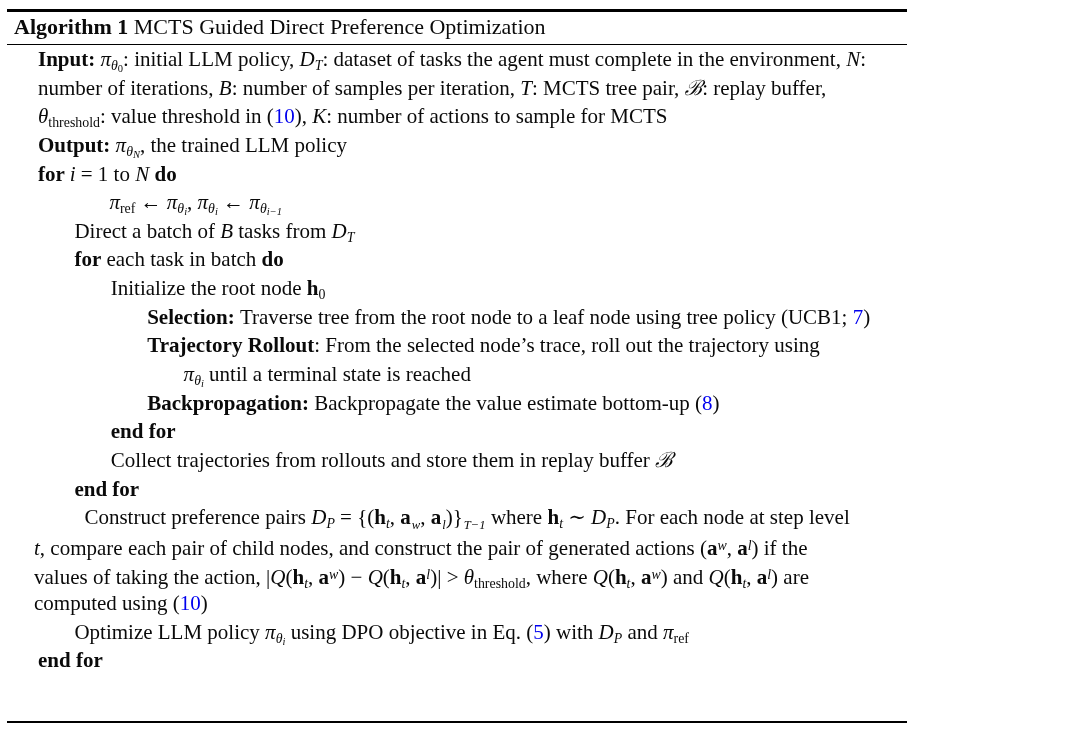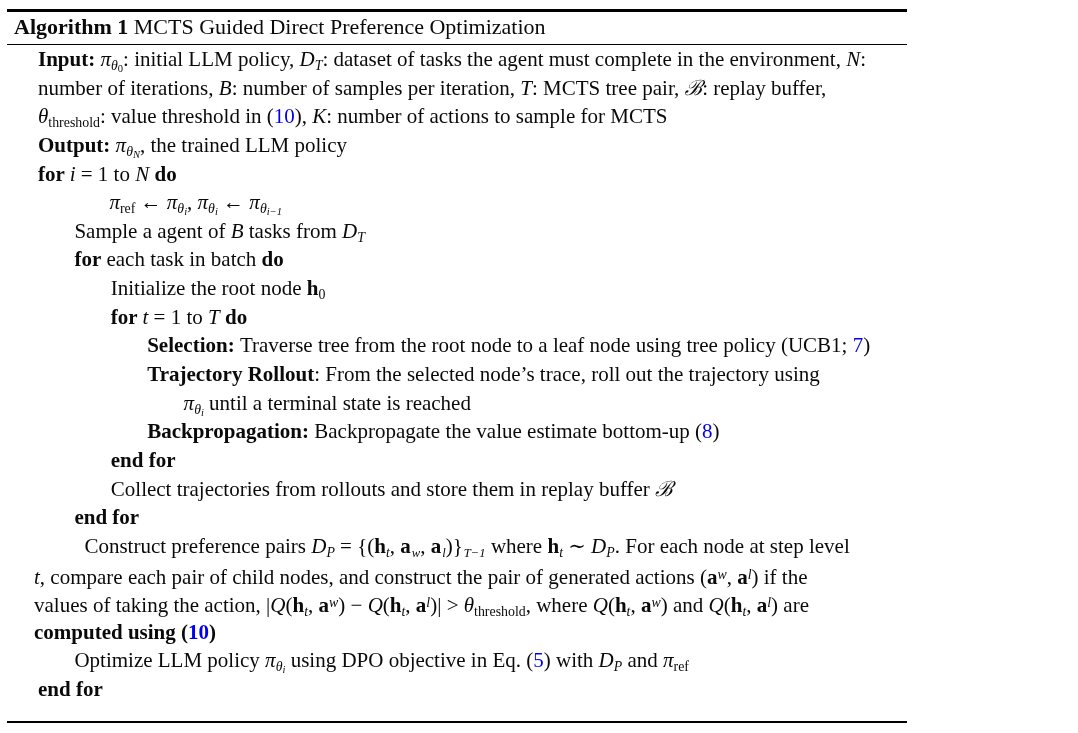--- a/index.html
+++ b/index.html
@@ -48,41 +48,40 @@
     <span class="label">Algorithm 1</span><span> MCTS Guided Direct Preference Optimization</span>
   </div>
   <div class="rule mid"></div>
   <div class="algo-body">
       <div class="line" style="padding-left: 38px;"><span class="b">Input: </span><span class="i">π</span><span class="i sub">θ</span><span class="ss">0</span><span>: initial LLM policy, </span><span class="cal">D</span><span class="i sub">T</span><span>: dataset of tasks the agent must complete in the environment, </span><span class="i">N</span><span>:</span></div>
       <div class="line" style="padding-left: 38px;"><span>number of iterations, </span><span class="i">B</span><span>: number of samples per iteration, </span><span class="i">T</span><span>: MCTS tree pair, </span><span class="cal">ℬ</span><span>: replay buffer,</span></div>
       <div class="line" style="padding-left: 38px;"><span class="i">θ</span><span class="sub">threshold</span><span>: value threshold in (</span><span class="link">10</span><span>), </span><span class="i">K</span><span>: number of actions to sample for MCTS</span></div>
       <div class="line" style="padding-left: 38px;"><span class="b">Output: </span><span class="i">π</span><span class="i sub">θ</span><span class="i ss">N</span><span>, the trained LLM policy</span></div>
       <div class="line" style="padding-left: 38px;"><span class="b">for </span><span class="i">i</span><span> = 1 to </span><span class="i">N</span><span class="b"> do</span></div>
       <div class="line" style="padding-left: 74.4px; margin-left: 35px;"><span class="i">π</span><span class="sub">ref</span><span> ← </span><span class="i">π</span><span class="i sub">θ</span><span class="i ss">i</span><span>, </span><span class="i">π</span><span class="i sub">θ</span><span class="i ss">i</span><span> ← </span><span class="i">π</span><span class="i sub">θ</span><span class="i ss">i−1</span></div>
-      <div class="line" style="padding-left: 74.4px;"><span>Sample a agent of </span><span class="i">B</span><span> tasks from </span><span class="cal">D</span><span class="i sub">T</span></div>
+      <div class="line" style="padding-left: 74.4px;"><span>Direct a batch of </span><span class="i">B</span><span> tasks from </span><span class="cal">D</span><span class="i sub">T</span></div>
       <div class="line" style="padding-left: 74.4px;"><span class="b">for</span><span> each task in batch </span><span class="b">do</span></div>
       <div class="line" style="padding-left: 110.8px;"><span>Initialize the root node </span><span class="b">h</span><span class="sub">0</span></div>
-      <div class="line" style="padding-left: 110.8px;"><span class="b">for </span><span class="i">t</span><span> = 1 to </span><span class="i">T</span><span class="b"> do</span></div>
       <div class="line" style="padding-left: 147.2px;"><span class="b">Selection: </span><span>Traverse tree from the root node to a leaf node using tree policy (UCB1; </span><span class="link">7</span><span>)</span></div>
       <div class="line" style="padding-left: 147.2px;"><span class="b">Trajectory Rollout</span><span>: From the selected node’s trace, roll out the trajectory using</span></div>
       <div class="line" style="padding-left: 183.6px;"><span class="i">π</span><span class="i sub">θ</span><span class="i ss">i</span><span> until a terminal state is reached</span></div>
       <div class="line" style="padding-left: 147.2px;"><span class="b">Backpropagation: </span><span>Backpropagate the value estimate bottom-up (</span><span class="link">8</span><span>)</span></div>
       <div class="line" style="padding-left: 110.8px;"><span class="b">end for</span></div>
       <div class="line" style="padding-left: 110.8px;"><span>Collect trajectories from rollouts and store them in replay buffer </span><span class="cal">ℬ</span></div>
       <div class="line" style="padding-left: 74.4px;"><span class="b">end for</span></div>
       <div class="line" style="padding-left: 74.4px; margin-left: 10px;"><span>Construct preference pairs </span><span class="cal">D</span><span class="i sub">P</span><span> = {(</span><span class="b">h</span><span class="i sub">t</span><span>, </span><span class="b">a</span><span class="stack">
           <span>w</span>
           <span>t</span>
         </span><span>, </span><span class="b">a</span><span class="stack">
           <span>l</span>
           <span>t</span>
         </span><span>)}</span><span class="stack">
           <span>T−1</span>
           <span>t=1</span>
         </span><span> where </span><span class="b">h</span><span class="i sub">t</span><span> ∼ </span><span class="cal">D</span><span class="i sub">P</span><span>. For each node at step level</span></div>
       <div class="line" style="padding-left: 34px;"><span class="i">t</span><span>, compare each pair of child nodes, and construct the pair of generated actions (</span><span class="b">a</span><span class="i sup">w</span><span>, </span><span class="b">a</span><span class="i sup">l</span><span>) if the</span></div>
       <div class="line" style="padding-left: 34px;"><span>values of taking the action, |</span><span class="i">Q</span><span>(</span><span class="b">h</span><span class="i sub">t</span><span>, </span><span class="b">a</span><span class="i sup">w</span><span>) − </span><span class="i">Q</span><span>(</span><span class="b">h</span><span class="i sub">t</span><span>, </span><span class="b">a</span><span class="i sup">l</span><span>)| &gt; </span><span class="i">θ</span><span class="sub">threshold</span><span>, where </span><span class="i">Q</span><span>(</span><span class="b">h</span><span class="i sub">t</span><span>, </span><span class="b">a</span><span class="i sup">w</span><span>) and </span><span class="i">Q</span><span>(</span><span class="b">h</span><span class="i sub">t</span><span>, </span><span class="b">a</span><span class="i sup">l</span><span>) are</span></div>
-      <div class="line" style="padding-left: 34px; font-weight: bold;"><span>computed using (</span><span class="link">10</span><span>)</span></div>
+      <div class="line" style="padding-left: 34px;"><span>computed using (</span><span class="link">10</span><span>)</span></div>
       <div class="line" style="padding-left: 74.4px;"><span>Optimize LLM policy </span><span class="i">π</span><span class="i sub">θ</span><span class="i ss">i</span><span> using DPO objective in Eq. (</span><span class="link">5</span><span>) with </span><span class="cal">D</span><span class="i sub">P</span><span> and </span><span class="i">π</span><span class="sub">ref</span></div>
       <div class="line" style="padding-left: 38px;"><span class="b">end for</span></div>
     </div>
   <div class="rule bottom"></div>
 </div>
 
 </body></html>

